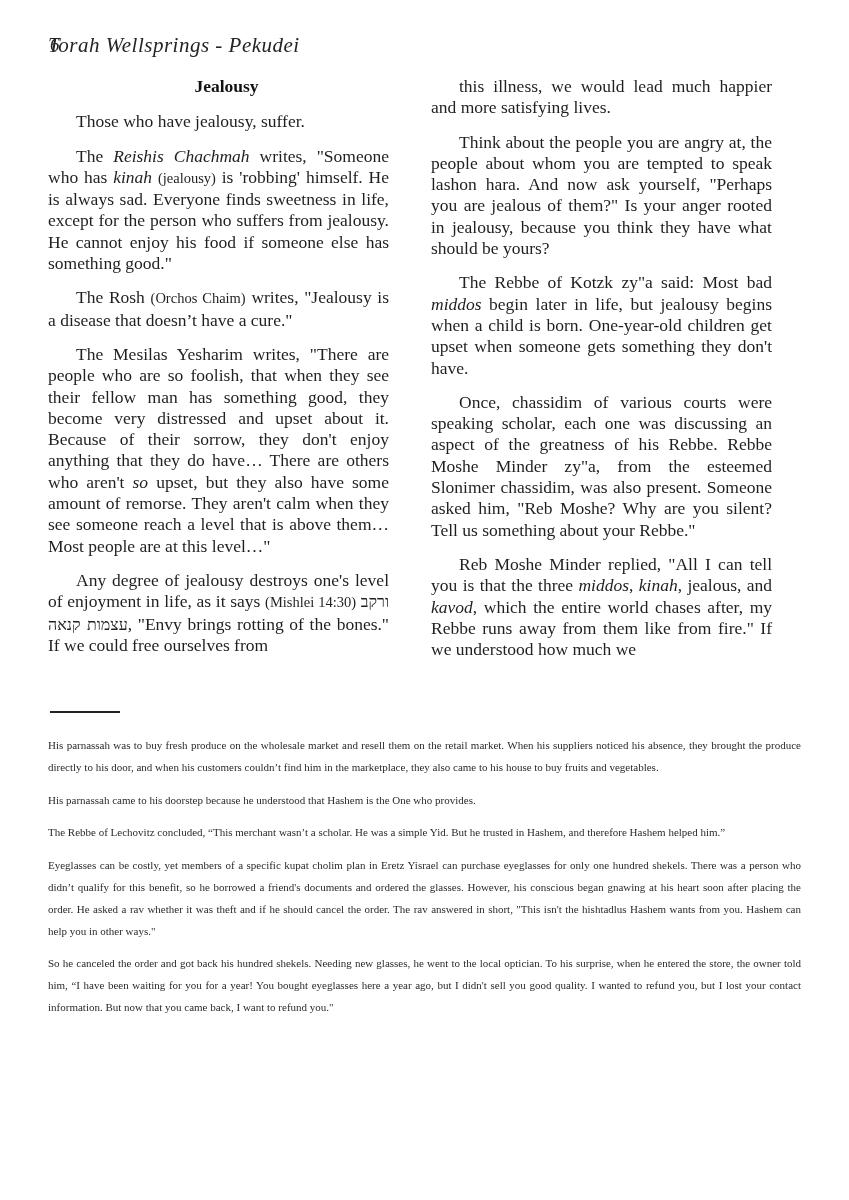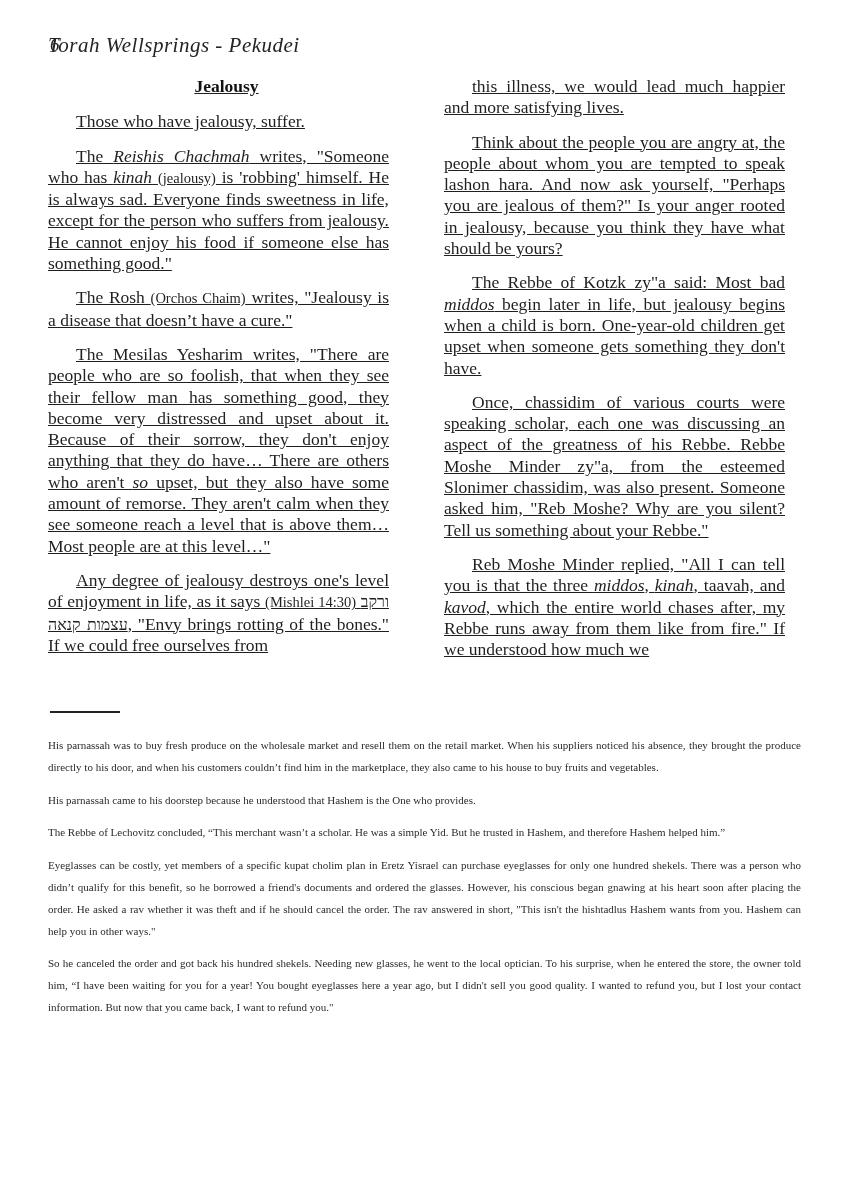--- a/index.html
+++ b/index.html
@@ -16,22 +16,22 @@
   .page-header{position:relative;height:26px;margin-bottom:17px;}
   .page-num{
     position:absolute;left:2px;top:1px;
     font-style:italic;font-size:19px;color:#242424;
   }
   .page-title{
     text-align:left;font-style:italic;font-size:21px;
     letter-spacing:0.5px;color:#242424;
   }
   .columns{
-    display:flex;gap:39px;
-    height:621px;overflow:hidden;text-decoration:underline;
+    display:flex;gap:26px;
+    height:621px;overflow:hidden;
   }
   .col{
     width:357px;flex:0 0 357px;
     text-align:justify;
     font-size:17.5px;line-height:21.3px;
   }
   .section-heading{
     font-size:17.5px;font-weight:bold;text-align:center;
     margin:0 0 14px 0;text-indent:0;color:#111;
   }
@@ -70,21 +70,21 @@
           <p class="para"><span>The Mesilas Yesharim writes, "There are people who are so foolish, that when they see their fellow man has something good, they become very distressed and upset about it. Because of their sorrow, they don't enjoy anything that they do have… There are others who aren't </span><span class="run-i">so</span><span> upset, but they also have some amount of remorse. They aren't calm when they see someone reach a level that is above them… Most people are at this level…"</span></p>
           <p class="para"><span>Any degree of jealousy destroys one's level of enjoyment in life, as it says </span><span class="run-sm">(Mishlei 14:30)</span><span> </span><span class="run-he" dir="rtl">ורקב עצמות קנאה</span><span>, "Envy brings rotting of the bones." If we could free ourselves from</span></p>
         </div>
     </div>
     <div class="col col-right">
       <div>
           <p class="para"><span>this illness, we would lead much happier and more satisfying lives.</span></p>
           <p class="para"><span>Think about the people you are angry at, the people about whom you are tempted to speak lashon hara. And now ask yourself, "Perhaps you are jealous of them?" Is your anger rooted in jealousy, because you think they have what should be yours?</span></p>
           <p class="para"><span>The Rebbe of Kotzk zy"a said: Most bad </span><span class="run-i">middos</span><span> begin later in life, but jealousy begins when a child is born. One-year-old children get upset when someone gets something they don't have.</span></p>
           <p class="para"><span>Once, chassidim of various courts were speaking scholar, each one was discussing an aspect of the greatness of his Rebbe. Rebbe Moshe Minder zy"a, from the esteemed Slonimer chassidim, was also present. Someone asked him, "Reb Moshe? Why are you silent? Tell us something about your Rebbe."</span></p>
-          <p class="para"><span>Reb Moshe Minder replied, "All I can tell you is that the three </span><span class="run-i">middos</span><span>, </span><span class="run-i">kinah</span><span>, taavah, and </span><span class="run-i">kavod</span><span>, which the entire world chases after, my Rebbe runs away from them like from fire." If we understood how much we</span></p>
+          <p class="para"><span>Reb Moshe Minder replied, "All I can tell you is that the three </span><span class="run-i">middos</span><span>, </span><span class="run-i">kinah</span><span>, jealous, and </span><span class="run-i">kavod</span><span>, which the entire world chases after, my Rebbe runs away from them like from fire." If we understood how much we</span></p>
         </div>
     </div>
   </div>
 
   <div class="fn-sep"></div>
 
   <div class="footnotes">
       <p class="para"><span>His parnassah was to buy fresh produce on the wholesale market and resell them on the retail market. When his suppliers noticed his absence, they brought the produce directly to his door, and when his customers couldn’t find him in the marketplace, they also came to his house to buy fruits and vegetables.</span></p>
       <p class="para"><span>His parnassah came to his doorstep because he understood that Hashem is the One who provides.</span></p>
       <p class="para"><span>The Rebbe of Lechovitz concluded, “This merchant wasn’t a scholar. He was a simple Yid. But he trusted in Hashem, and therefore Hashem helped him.”</span></p>

